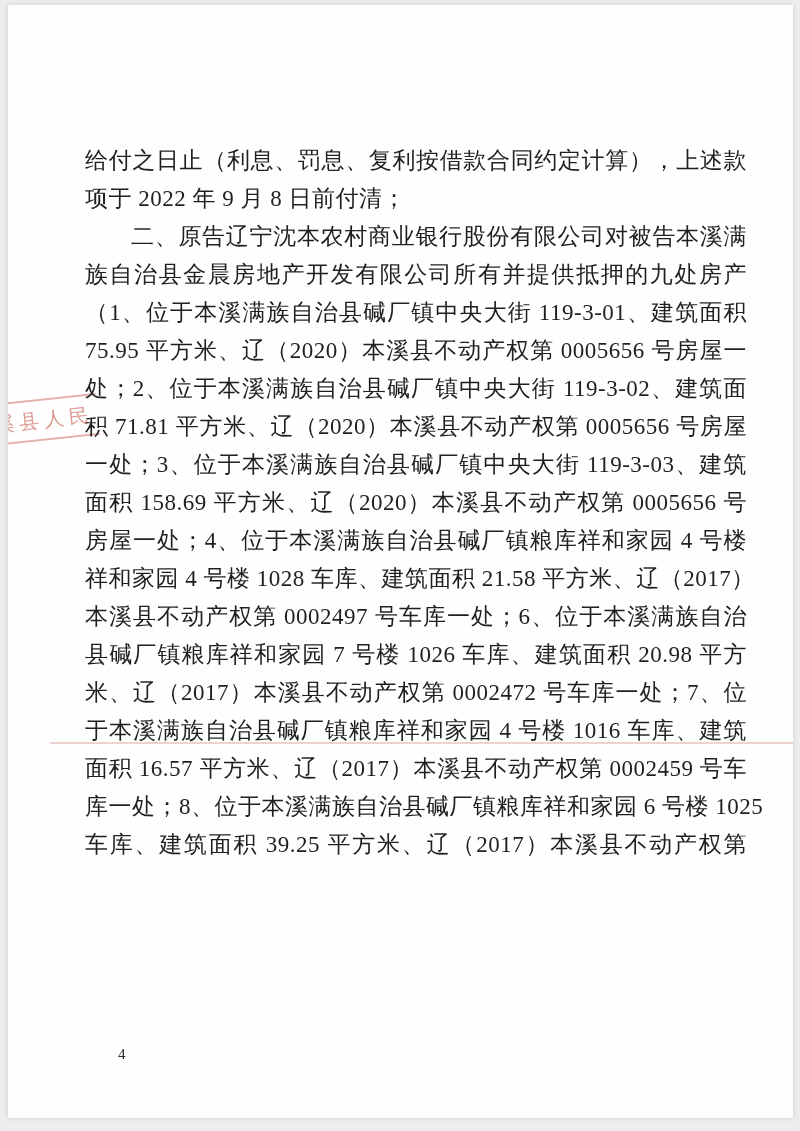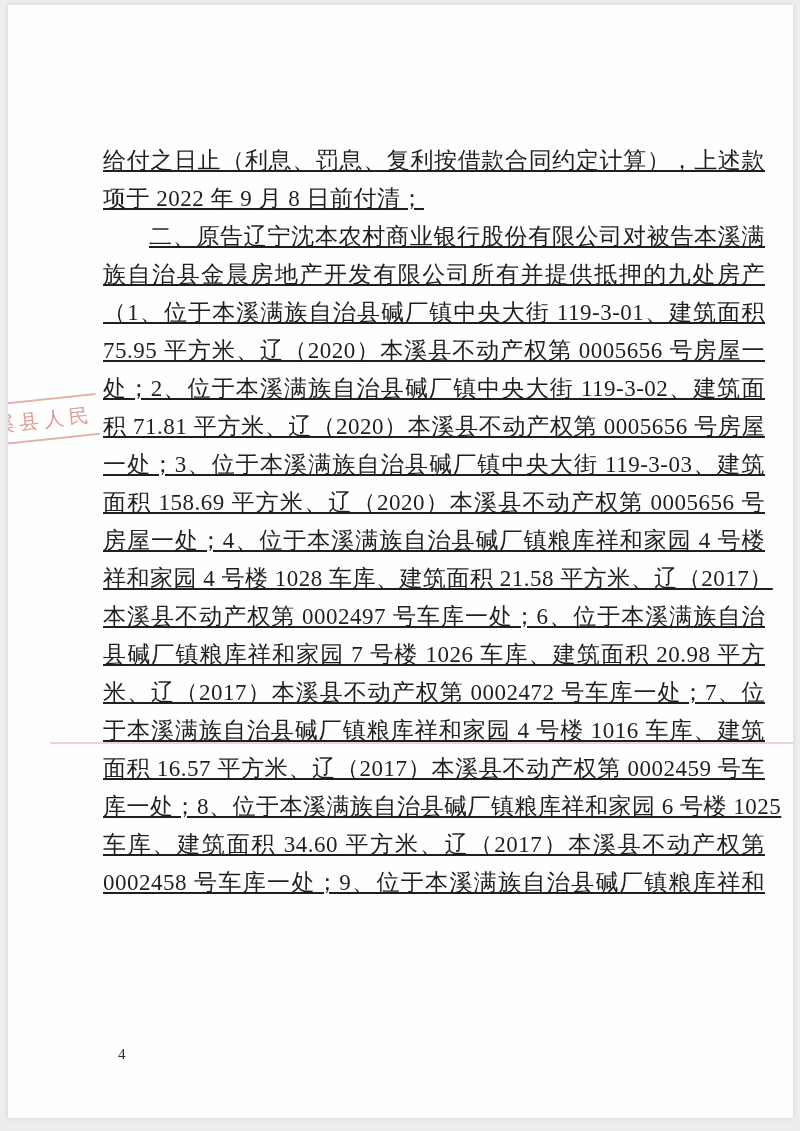--- a/index.html
+++ b/index.html
@@ -22,25 +22,24 @@
     left: 8px;
     top: 5px;
     width: 785px;
     height: 1113px;
     background: #fefefe;
     overflow: hidden;
     box-shadow: 0 0 5px rgba(0,0,0,0.13);
   }
   .textblock {
     position: absolute;
-    left: 95px;
+    left: 77px;
     top: 137px;
     width: 662px;
     color: #1f1f1f;
-    text-decoration: underline;
   }
   .line {
     height: 38px;
     line-height: 38px;
     font-size: 23px;
     letter-spacing: 0.5px;
     text-align: justify;
     text-align-last: justify;
     text-justify: inter-character;
     white-space: nowrap;
@@ -114,22 +113,21 @@
       <div class="line">一处；3、位于本溪满族自治县碱厂镇中央大街 119-3-03、建筑</div>
       <div class="line">面积 158.69 平方米、辽（2020）本溪县不动产权第 0005656 号</div>
       <div class="line">房屋一处；4、位于本溪满族自治县碱厂镇粮库祥和家园 4 号楼</div>
       <div class="line">祥和家园 4 号楼 1028 车库、建筑面积 21.58 平方米、辽（2017）</div>
       <div class="line">本溪县不动产权第 0002497 号车库一处；6、位于本溪满族自治</div>
       <div class="line">县碱厂镇粮库祥和家园 7 号楼 1026 车库、建筑面积 20.98 平方</div>
       <div class="line">米、辽（2017）本溪县不动产权第 0002472 号车库一处；7、位</div>
       <div class="line">于本溪满族自治县碱厂镇粮库祥和家园 4 号楼 1016 车库、建筑</div>
       <div class="line">面积 16.57 平方米、辽（2017）本溪县不动产权第 0002459 号车</div>
       <div class="line">库一处；8、位于本溪满族自治县碱厂镇粮库祥和家园 6 号楼 1025</div>
-      <div class="line">车库、建筑面积 34.60 平方米、辽（2017）本溪县不动产权第</div>
-      <div class="line">0002458 号车库一处；9、位于本溪满族自治县碱厂镇粮库祥和</div>
+      <div class="line">车库、建筑面积 39.25 平方米、辽（2017）本溪县不动产权第</div>
     </div>
 
     <div class="artifact-line"></div>
 
     <div class="page-number">4</div>
 
   </div>
 </div>
 
 </body></html>

